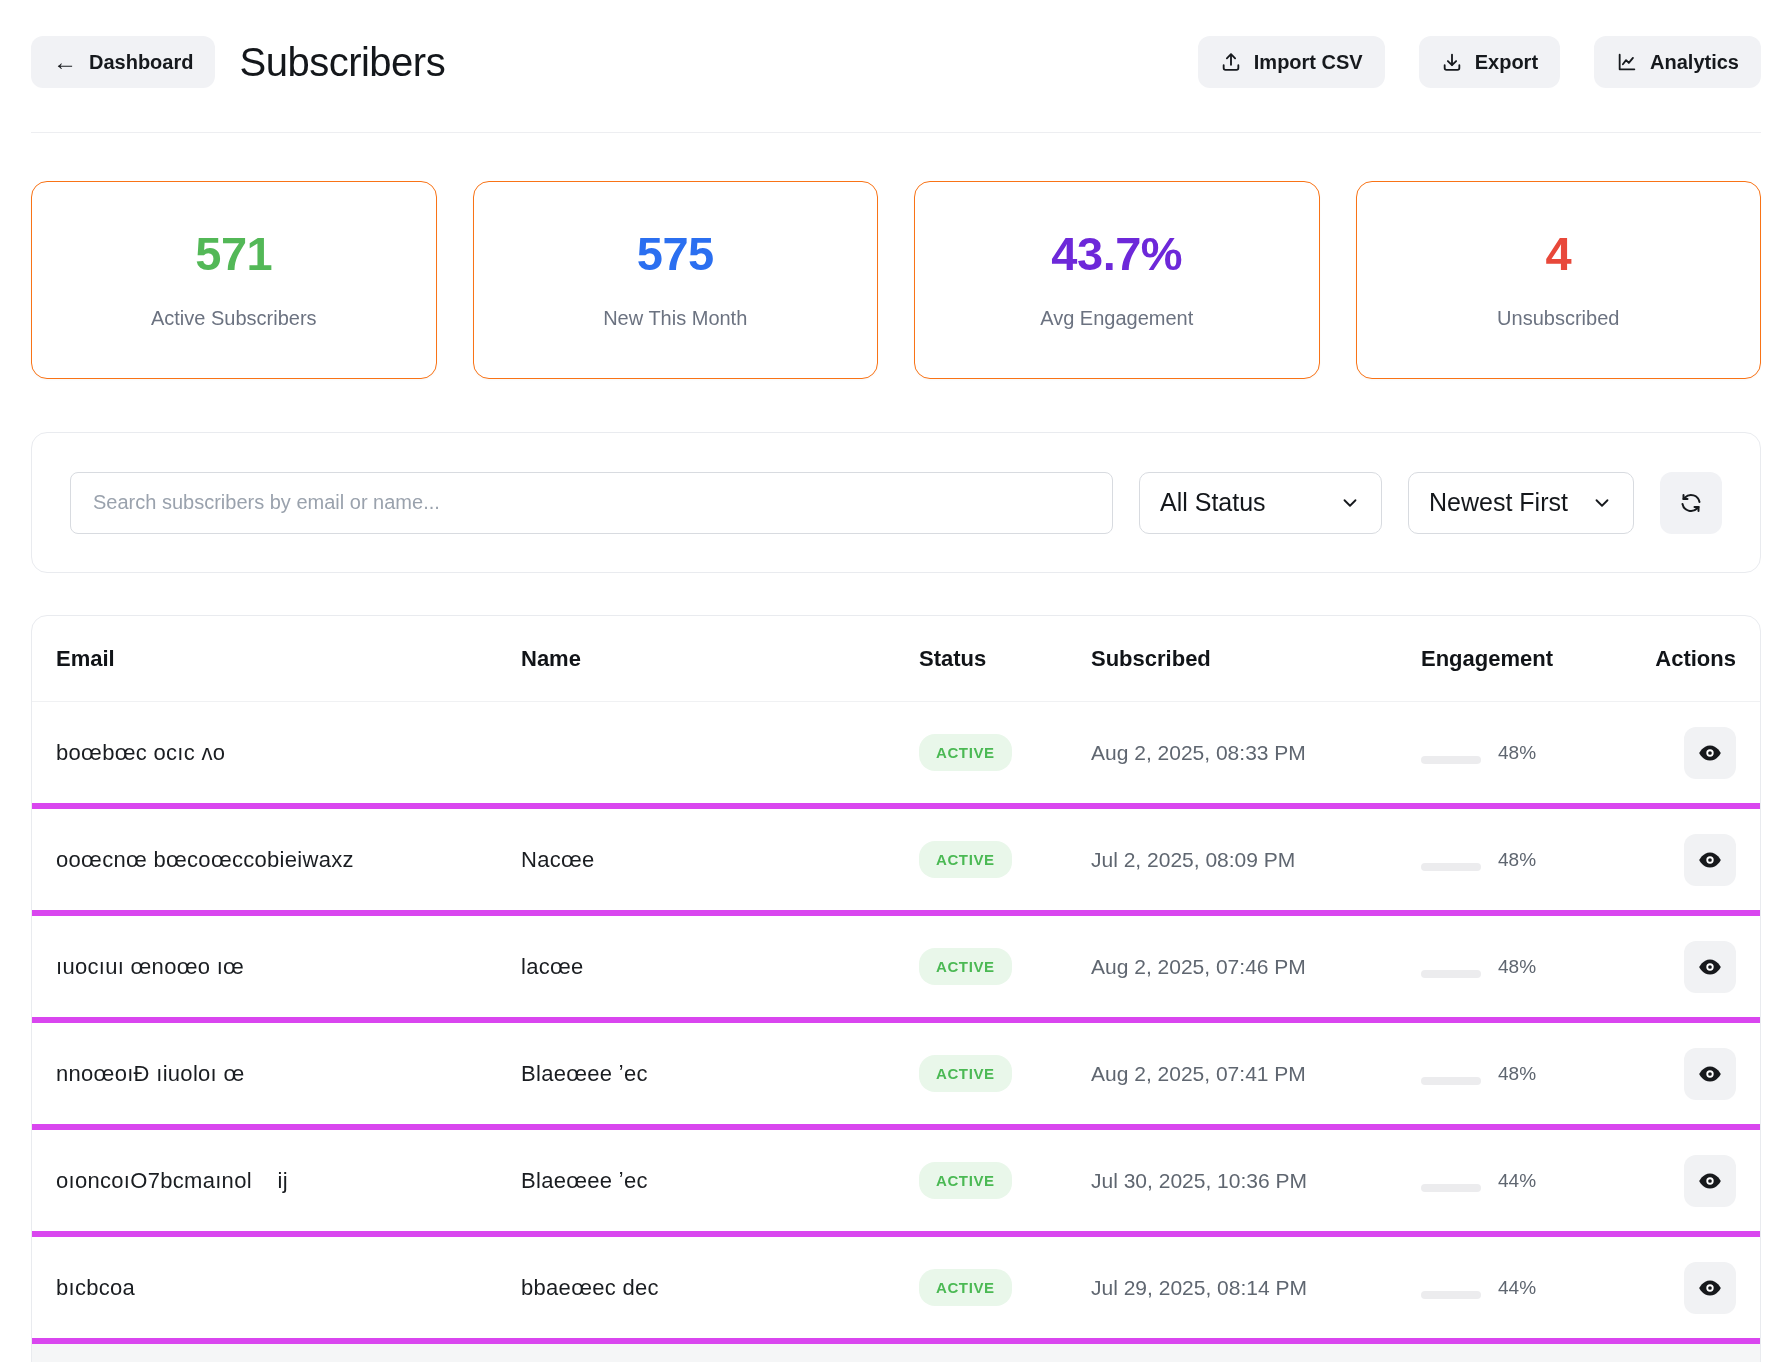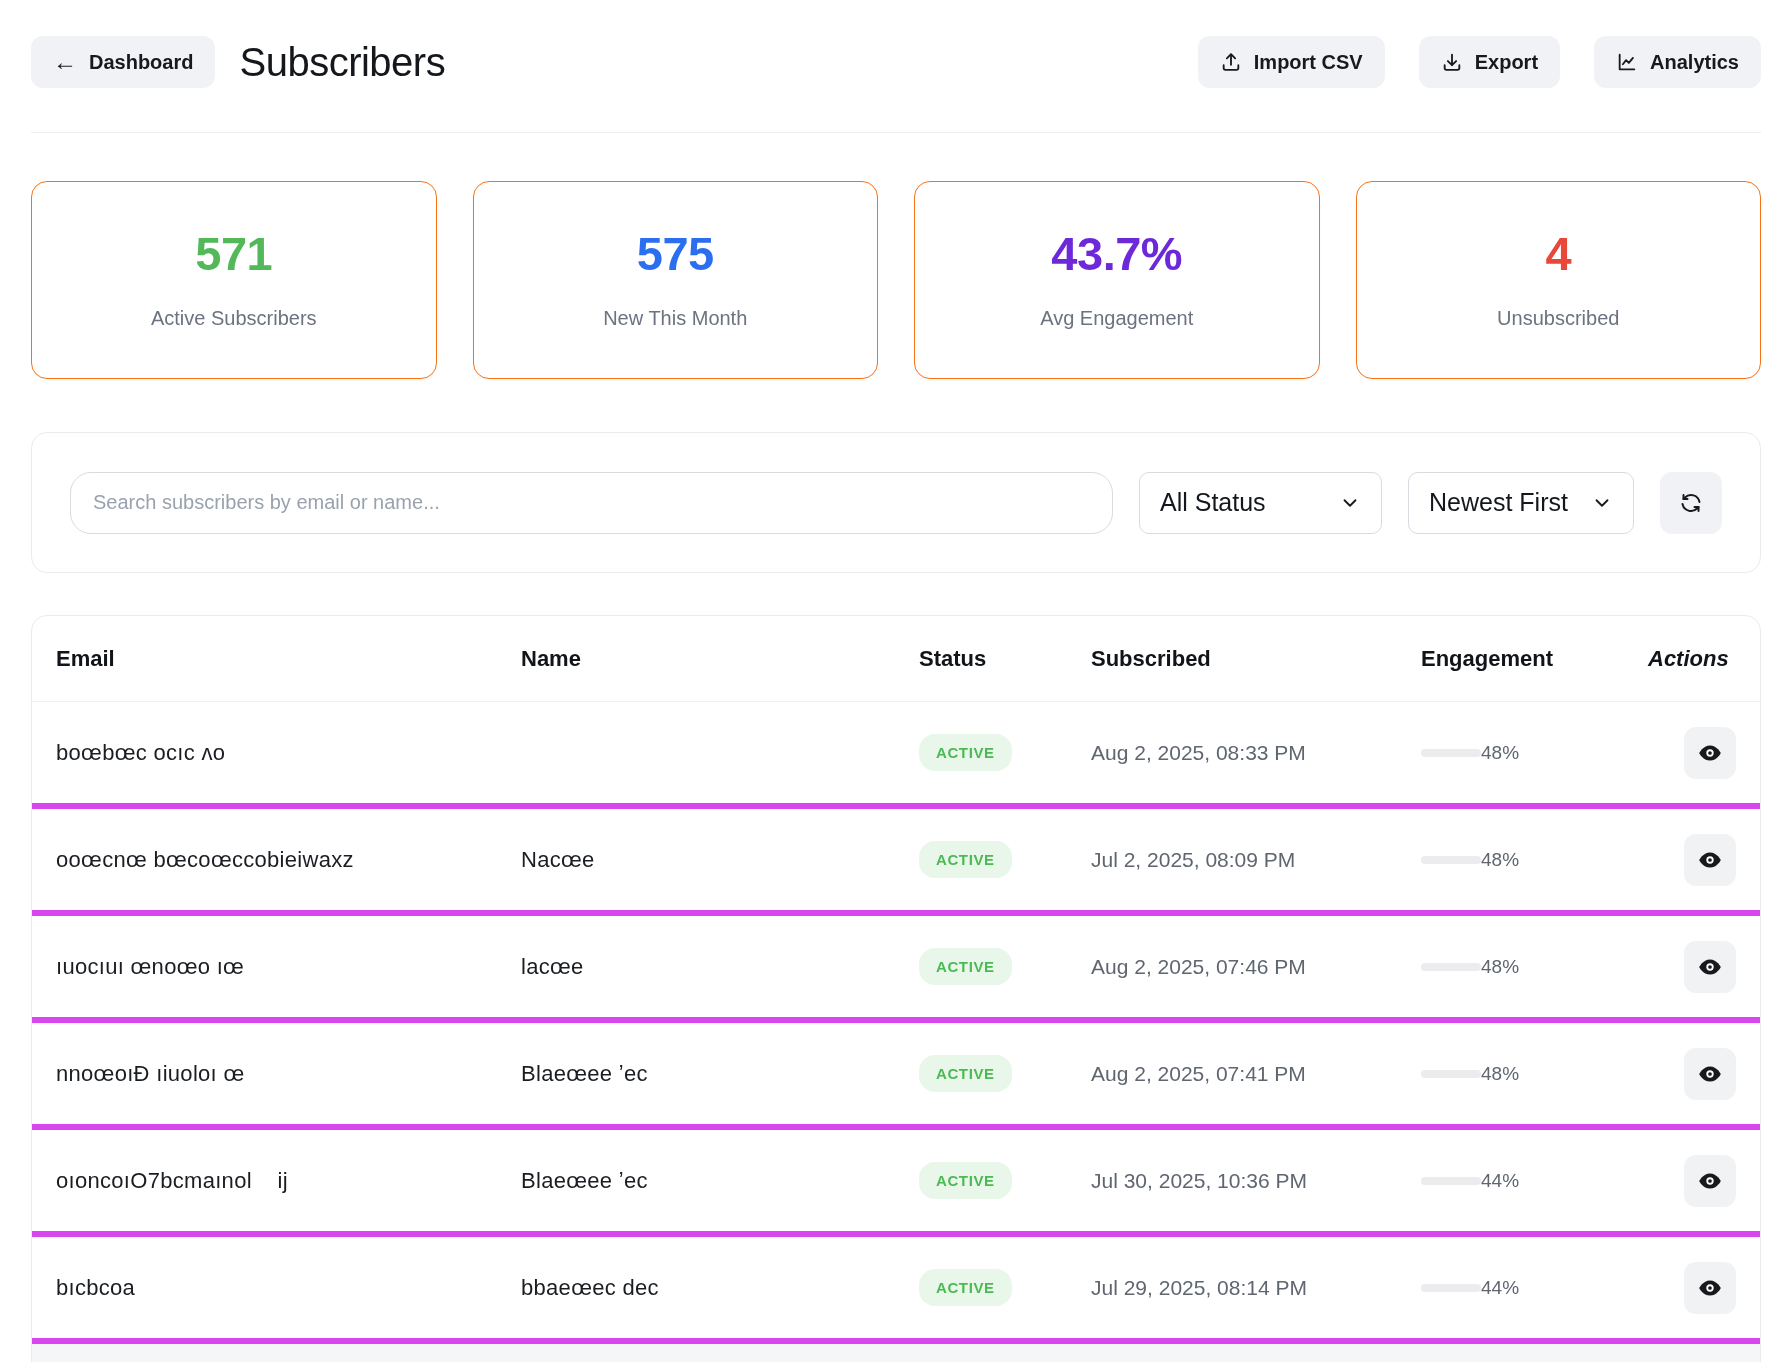--- a/index.html
+++ b/index.html
@@ -24,49 +24,49 @@
   .stats { margin-top:48px; display:grid; grid-template-columns:repeat(4,1fr); gap:36px; }
   .stat-card { background:#fff; border:1px solid #f97316; border-radius:16px;
     text-align:center; padding:44px 10px 48px; box-shadow:0 1px 2px rgba(20,23,27,0.03); }
   .stat-value { font-size:47px; font-weight:700; letter-spacing:-0.5px; }
   .stat-label { margin-top:26px; font-size:20px; color:#6b7280; }
 
   
   .filter-panel { margin-top:53px; background:#fff; border:1px solid #e9ebef;
     border-radius:16px; padding:0 38px; height:141px;
     display:flex; align-items:center; gap:26px; }
-  .search-input { flex:1; height:62px; border:1px solid #d8dbe0; border-radius:21px;
+  .search-input { flex:1; height:62px; border:1px solid #d8dbe0; border-radius:8px;
     padding:8px 22px; font-size:20px; color:#14171b; font-family:inherit; outline:none; }
   .search-input::placeholder { color:#9aa2ad; }
   .select-box { height:62px; border:1px solid #d8dbe0; border-radius:10px;
     background:#fff; display:flex; align-items:center; justify-content:space-between;
     padding:0 20px; font-size:25px; color:#14171b; cursor:pointer; }
   .select-status { width:243px; }
   .select-sort { width:226px; }
   .chevron svg { width:22px; height:22px; display:block; }
   .refresh-btn { width:62px; height:62px; border:none; border-radius:12px;
     background:#f1f2f5; display:flex; align-items:center; justify-content:center; cursor:pointer; }
   .refresh-btn svg { width:24px; height:24px; display:block; }
 
   
   .table-card { margin-top:42px; background:#fff; border:1px solid #e9ebef;
     border-radius:16px; overflow:hidden; }
   .trow { display:grid; align-items:center; padding:0 24px;
     grid-template-columns:465px 398px 172px 330px 227px 1fr; }
   .thead { height:86px; font-size:22px; font-weight:700; color:#111418;
     border-bottom:1px solid #f0f1f3; }
-  .th-actions { text-align:left;font-style:italic; }
+  .th-actions { text-align:right; }
   .tbody-row { height:107px; border-bottom:6px solid #d946ef; }
   .cell-email, .cell-name { font-size:22px; color:#1a1d21;
     filter:blur(0.7px); letter-spacing:0.3px; white-space:pre; overflow:hidden; }
   .status-badge { display:inline-block; background:#e9f7ea; color:#4bb954;
     font-size:15px; font-weight:700; letter-spacing:0.6px;
     padding:10px 17px; border-radius:16px; }
   .cell-date { font-size:21px; color:#5f6670; }
-  .cell-engagement { display:flex; align-items:center; }
+  .cell-engagement { display:flex; align-items:flex-end; gap:17px; }
   .bar-track { width:60px; height:8px; border-radius:4px; background:#ececee; overflow:hidden; }
   .bar-fill { height:100%; border-radius:4px; background:#53b857; }
   .pct-text { font-size:19px; color:#5f6670; }
   .cell-actions { display:flex; justify-content:flex-end; }
   .view-btn { width:52px; height:52px; border:none; border-radius:12px;
     background:#f1f2f4; display:flex; align-items:center; justify-content:center; cursor:pointer; }
   .view-btn svg { width:26px; height:26px; display:block; }
   .footer-strip { height:60px; background:#f5f6f7; }
 
   .icon-stroke { fill:none; stroke:#16191d; stroke-width:2; stroke-linecap:round; stroke-linejoin:round; }

